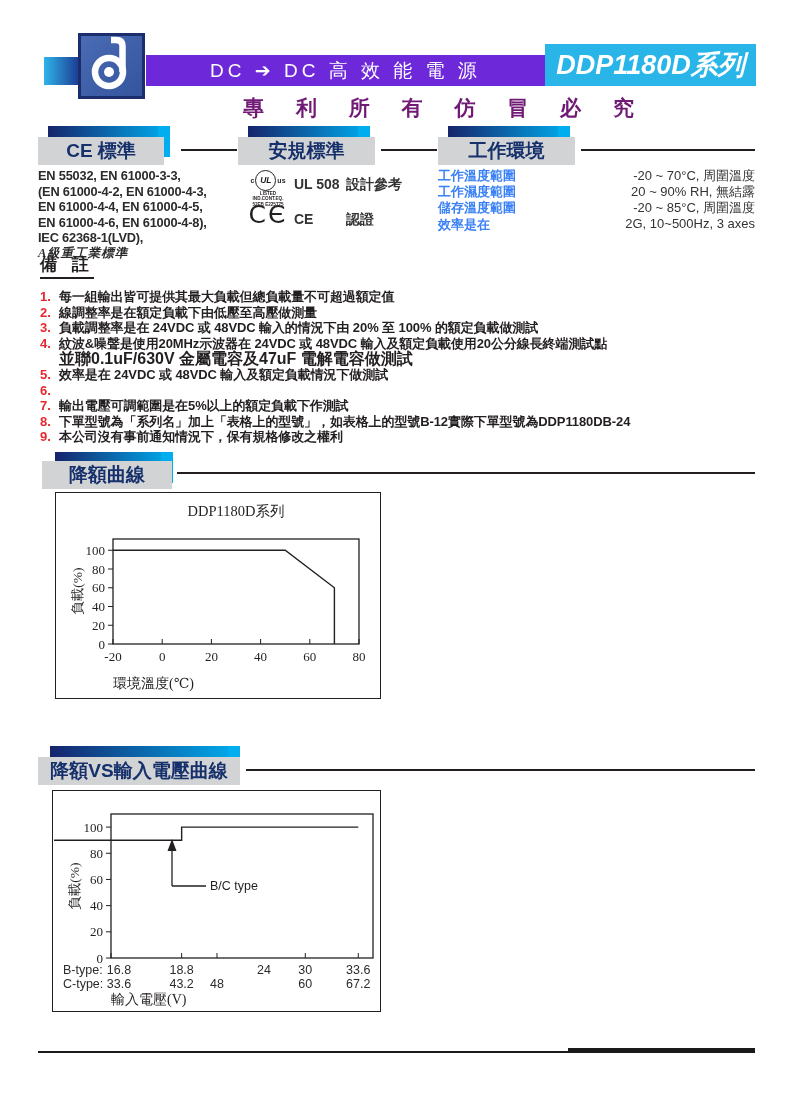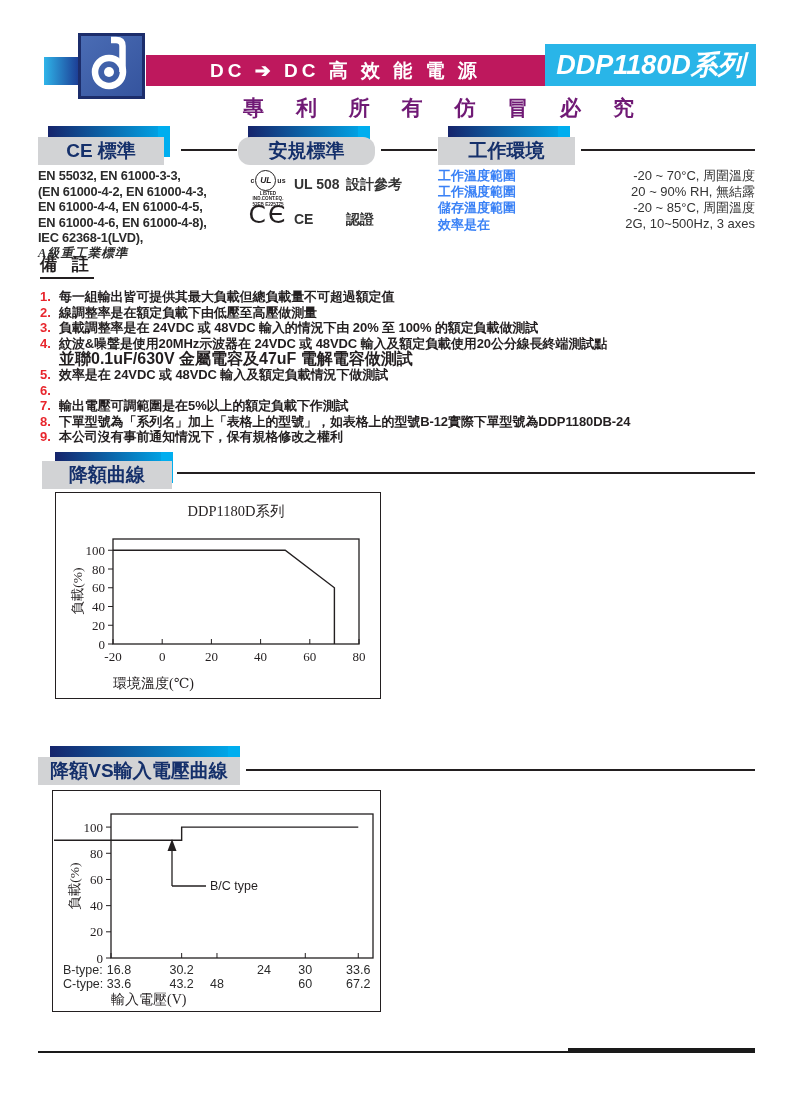--- a/index.html
+++ b/index.html
@@ -13,21 +13,21 @@
     overflow: hidden;
   }
   
   .logo-grad { position:absolute; left:44px; top:57px; width:34px; height:28px;
     background: linear-gradient(to right, #2fb4e9, #1d3f96); }
   .logo-box { position:absolute; left:78px; top:33px; width:67px; height:66px;
     background: linear-gradient(135deg, #4a6cb4, #35549e);
     border: 3px solid #1c2d6b; box-sizing: border-box; }
   .logo-box svg { display:block; width:100%; height:100%; }
   .title-bar { position:absolute; left:146px; top:55px; width:399px; height:31px;
-    background:#be185d; color:#fff; font-weight:bold; font-size:19px;
+    background:#6d28d9; color:#fff; font-weight:normal; font-size:19px;
     letter-spacing:4px; text-align:center; line-height:31px; }
   .series-box { position:absolute; left:545px; top:44px; width:211px; height:42px;
     background:#29b5e8; color:#fff; font-weight:bold; font-style:italic;
     font-size:27px; text-align:center; line-height:42px; letter-spacing:0px; }
   .slogan { position:absolute; left:100px; top:94px; width:690px;
     color:#701a75; font-weight:bold; font-size:21px; letter-spacing:13px;
     text-align:center; }
   
   .hdr-grad { position:absolute; height:23px;
     background: linear-gradient(to right, #16246b, #00aeef); }
@@ -102,21 +102,21 @@
   </div>
   <div class="title-bar">DC ➔ DC 高 效 能 電 源</div>
   <div class="series-box">DDP1180D系列</div>
   <div class="slogan">專 利 所 有 仿 冒 必 究</div>
 
   <div class="hdr-grad" style="left:48px; top:126px; width:122px;"></div>
   <div class="hdr-box" style="left:38px; top:137px; width:126px;">CE 標準</div>
   <div class="hdr-rule" style="left:181px; top:149px; width:56px;"></div>
 
   <div class="hdr-grad" style="left:248px; top:126px; width:122px;"></div>
-  <div class="hdr-box" style="left:238px; top:137px; width:137px;border-radius:12px;">安規標準</div>
+  <div class="hdr-box" style="left:238px; top:137px; width:137px;">安規標準</div>
   <div class="hdr-rule" style="left:381px; top:149px; width:56px;"></div>
 
   <div class="hdr-grad" style="left:448px; top:126px; width:122px;"></div>
   <div class="hdr-box" style="left:438px; top:137px; width:137px;">工作環境</div>
   <div class="hdr-rule" style="left:581px; top:149px; width:174px;"></div>
 
   <div class="ce-lines">
     <div>EN 55032, EN 61000-3-3,</div>
     <div>(EN 61000-4-2, EN 61000-4-3,</div>
     <div>EN 61000-4-4, EN 61000-4-5,</div>
@@ -268,21 +268,21 @@
         <line x1="305.2808988764045" y1="162" x2="305.2808988764045" y2="167" stroke="#231f20" stroke-width="1"></line>
         <polyline points="1,49.18181818181817 58,49.18181818181817 128.65168539325845,49.18181818181817 128.65168539325845,36.09090909090909 305.2808988764045,36.09090909090909" fill="none" stroke="#231f20" stroke-width="1.4"></polyline>
         <line x1="119" y1="58" x2="119" y2="95" stroke="#231f20" stroke-width="1.3"></line>
         <polygon points="119,48 114.5,60 123.5,60" fill="#231f20"></polygon>
         <line x1="119" y1="95" x2="153" y2="95" stroke="#231f20" stroke-width="1.3"></line>
       </svg>
     <div class="annot" style="left:157px; top:88px;">B/C type</div>
     <div class="axis-row" id="axis-row-b" style="top:172px;">
         <span class="row-lbl">B-type:</span>
         <span class="row-val" style="left: 66px;">16.8</span>
-        <span class="row-val" style="left: 128.652px;">30.2</span>
+        <span class="row-val" style="left: 128.652px;">18.8</span>
         <span class="row-val" style="left: 163.978px; margin-left: 24px;">24</span>
         <span class="row-val" style="left: 252.292px;">30</span>
         <span class="row-val" style="left: 305.281px;">33.6</span>
       </div>
     <div class="axis-row" id="axis-row-c" style="top:186px;">
         <span class="row-lbl">C-type:</span>
         <span class="row-val" style="left: 66px;">33.6</span>
         <span class="row-val" style="left: 128.652px;">43.2</span>
         <span class="row-val" style="left: 163.978px;">48</span>
         <span class="row-val" style="left: 252.292px;">60</span>

